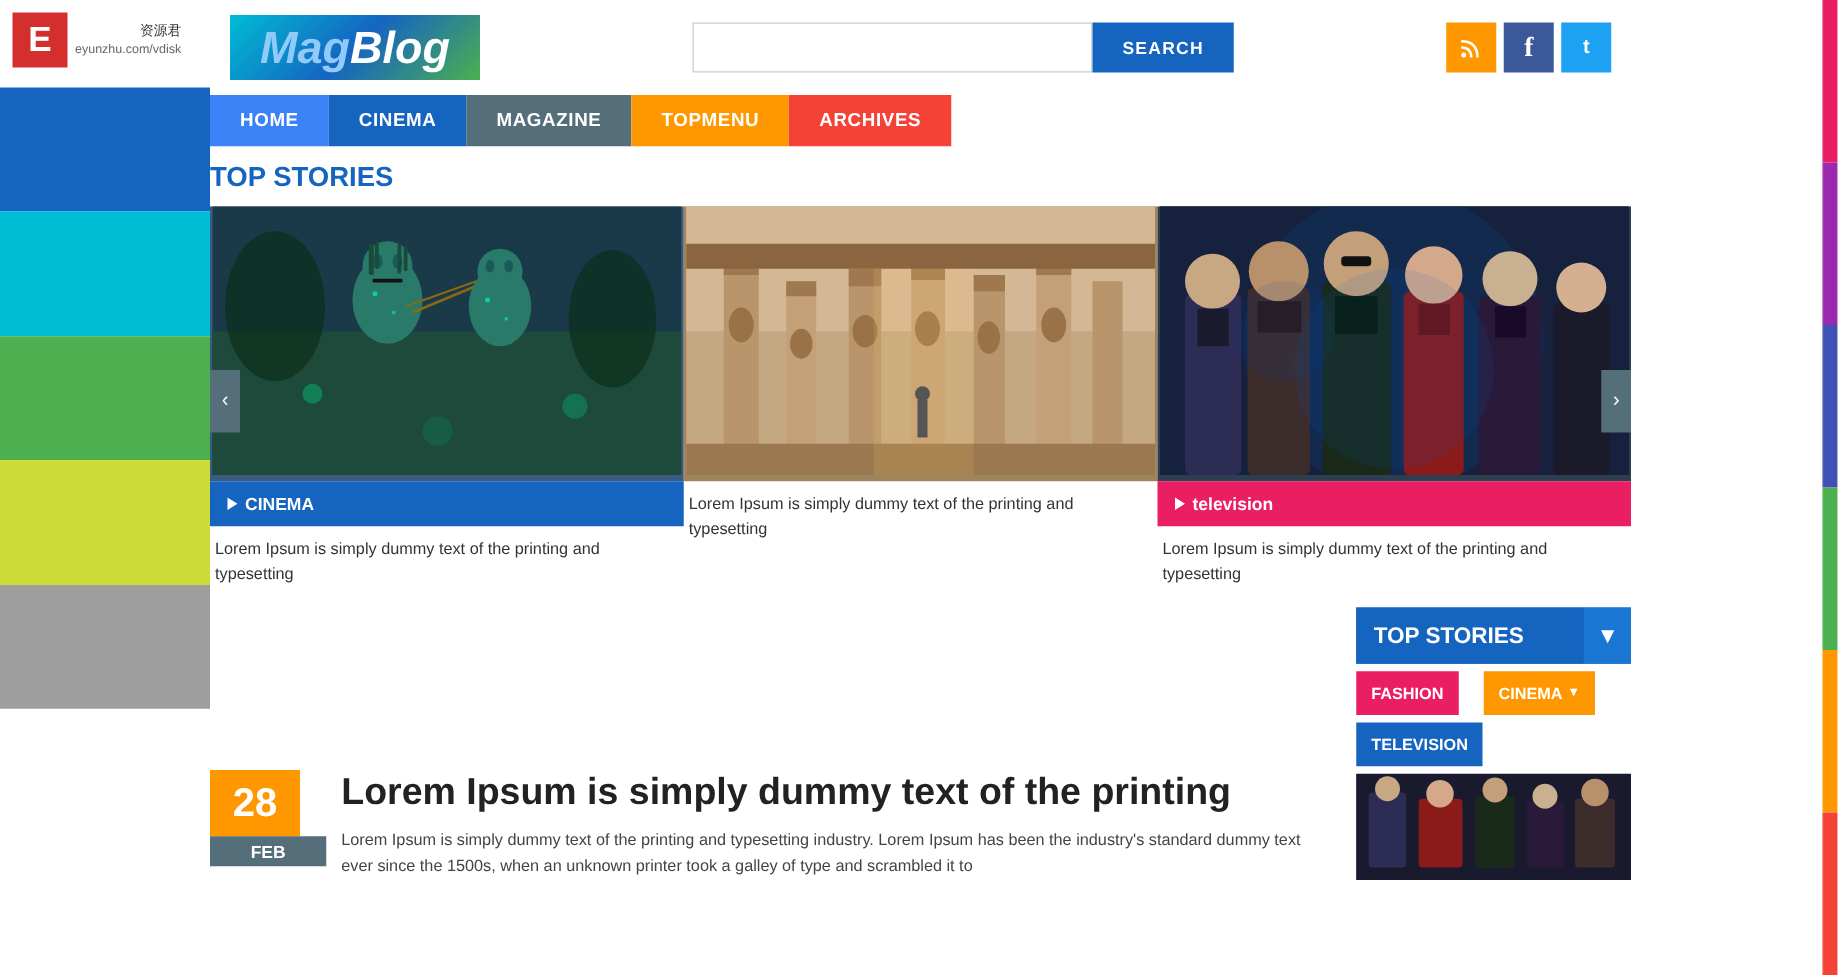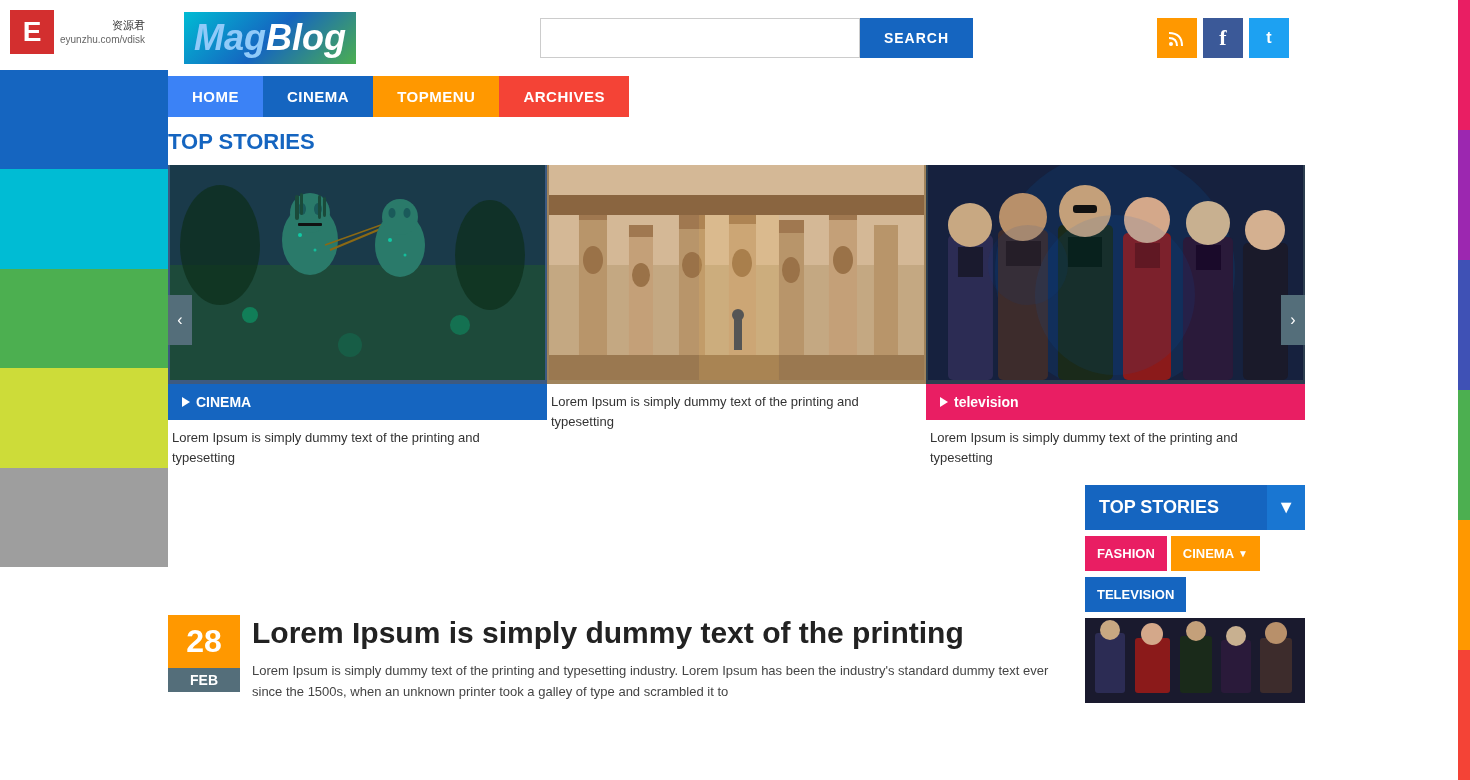--- a/index.html
+++ b/index.html
@@ -273,21 +273,21 @@
       font-weight: bold;
       width: 72px;
       padding: 8px 0;
       text-align: center;
     }
     .date-month {
       background: #546e7a;
       color: white;
       font-size: 14px;
       font-weight: bold;
-      width: 72px;
+      width: 93px;
       padding: 4px 0;
       text-align: center;
     }
 
     .article-title {
       font-size: 30px;
       font-weight: bold;
       color: #222;
       line-height: 1.2;
       margin-bottom: 10px;
@@ -322,21 +322,21 @@
     }
     .sidebar-top-stories-arrow {
       background: #1976d2;
       color: white;
       padding: 12px 10px;
       font-size: 18px;
     }
 
     .sidebar-tabs {
       display: flex;
-      gap: 4px;
+      gap: 20px;
       margin-bottom: 6px;
     }
     .tab-fashion {
       background: #e91e63;
       color: white;
       font-weight: bold;
       font-size: 13px;
       padding: 10px 12px;
       cursor: pointer;
     }
@@ -372,21 +372,21 @@
       display: flex;
       align-items: center;
       justify-content: center;
       color: #888;
       font-size: 11px;
     }
 
     
     .logo-box {
       background: linear-gradient(135deg, #00bcd4 0%, #1565c0 50%, #4caf50 100%);
-      padding: 5px 10px;
+      padding: 5px 24px;
       display: inline-block;
     }
     .logo-text {
       font-size: 36px;
       font-weight: 900;
       color: white;
       font-style: italic;
     }
     .logo-text .mag { color: #90caf9; }
     .logo-text .blog { color: white; }
@@ -471,20 +471,21 @@
         </svg>
       </div>
       <div class="social-icon social-fb" style="font-size:22px;font-weight:900;font-family:serif;">f</div>
       <div class="social-icon social-tw" style="font-size:16px;font-weight:bold;">t</div>
     </div>
   </div>
 
   <div class="nav">
     <div class="nav-item nav-home">HOME</div>
     <div class="nav-item nav-cinema">CINEMA</div>
+    <div class="nav-item nav-magazine">MAGAZINE</div>
     <div class="nav-item nav-topmenu">TOPMENU</div>
     <div class="nav-item nav-archives">ARCHIVES</div>
   </div>
 
   <div class="top-stories-section" style="padding: 12px 0 0 0;">
     <div class="top-stories-title">TOP STORIES</div>
 
     <div class="carousel-wrapper">
       <div class="carousel-arrow carousel-arrow-left">‹</div>
 

